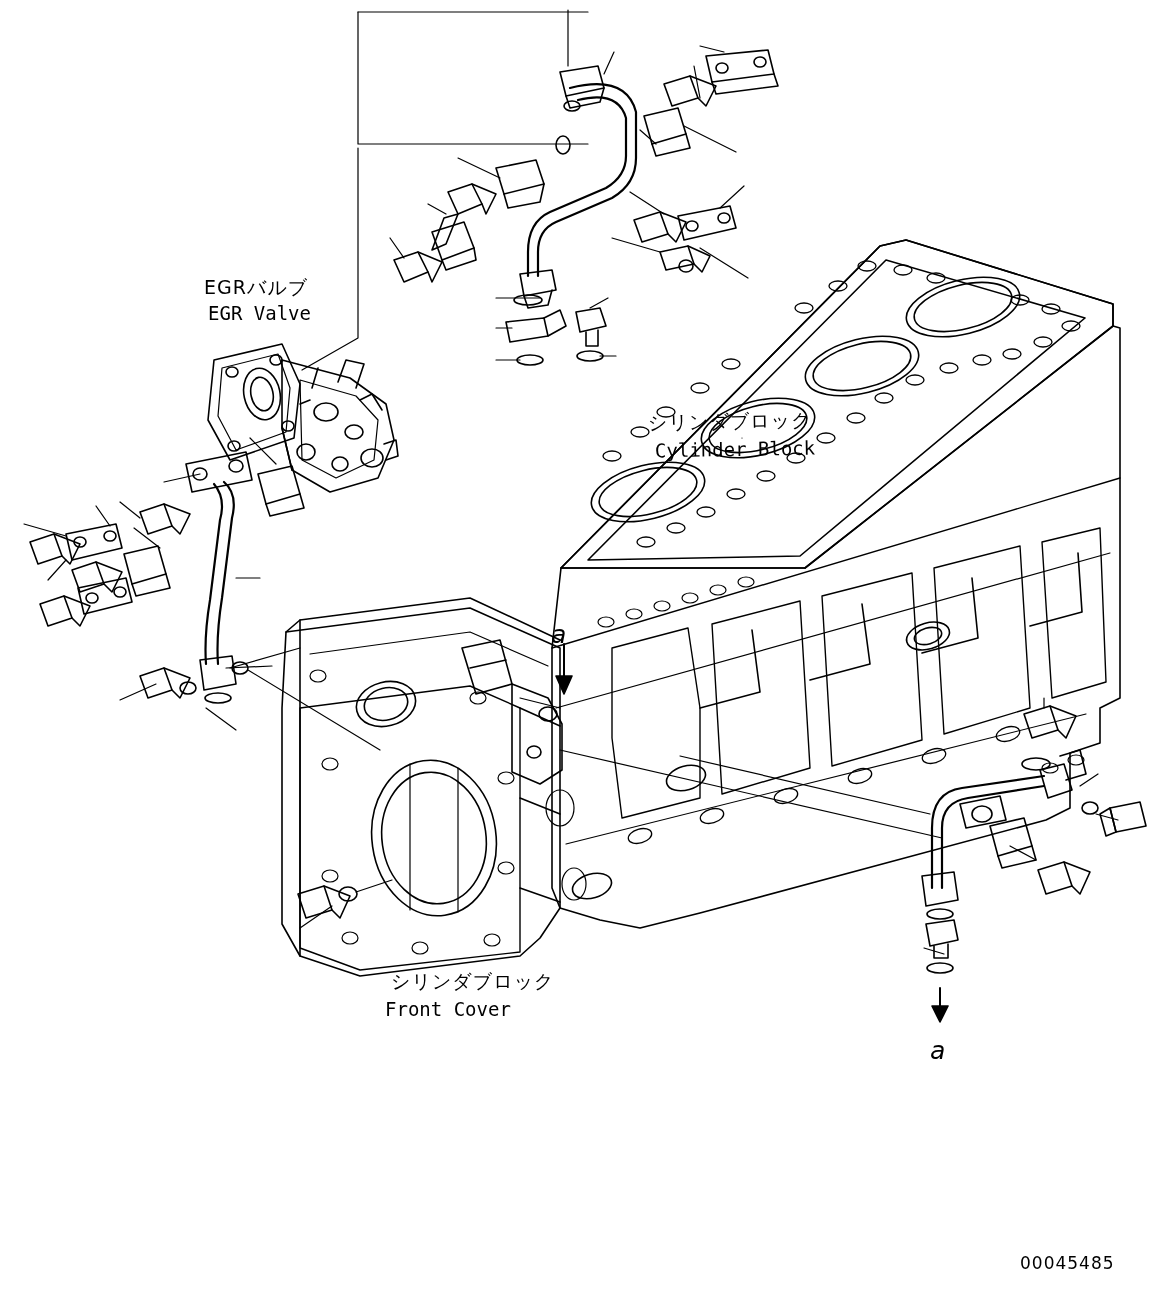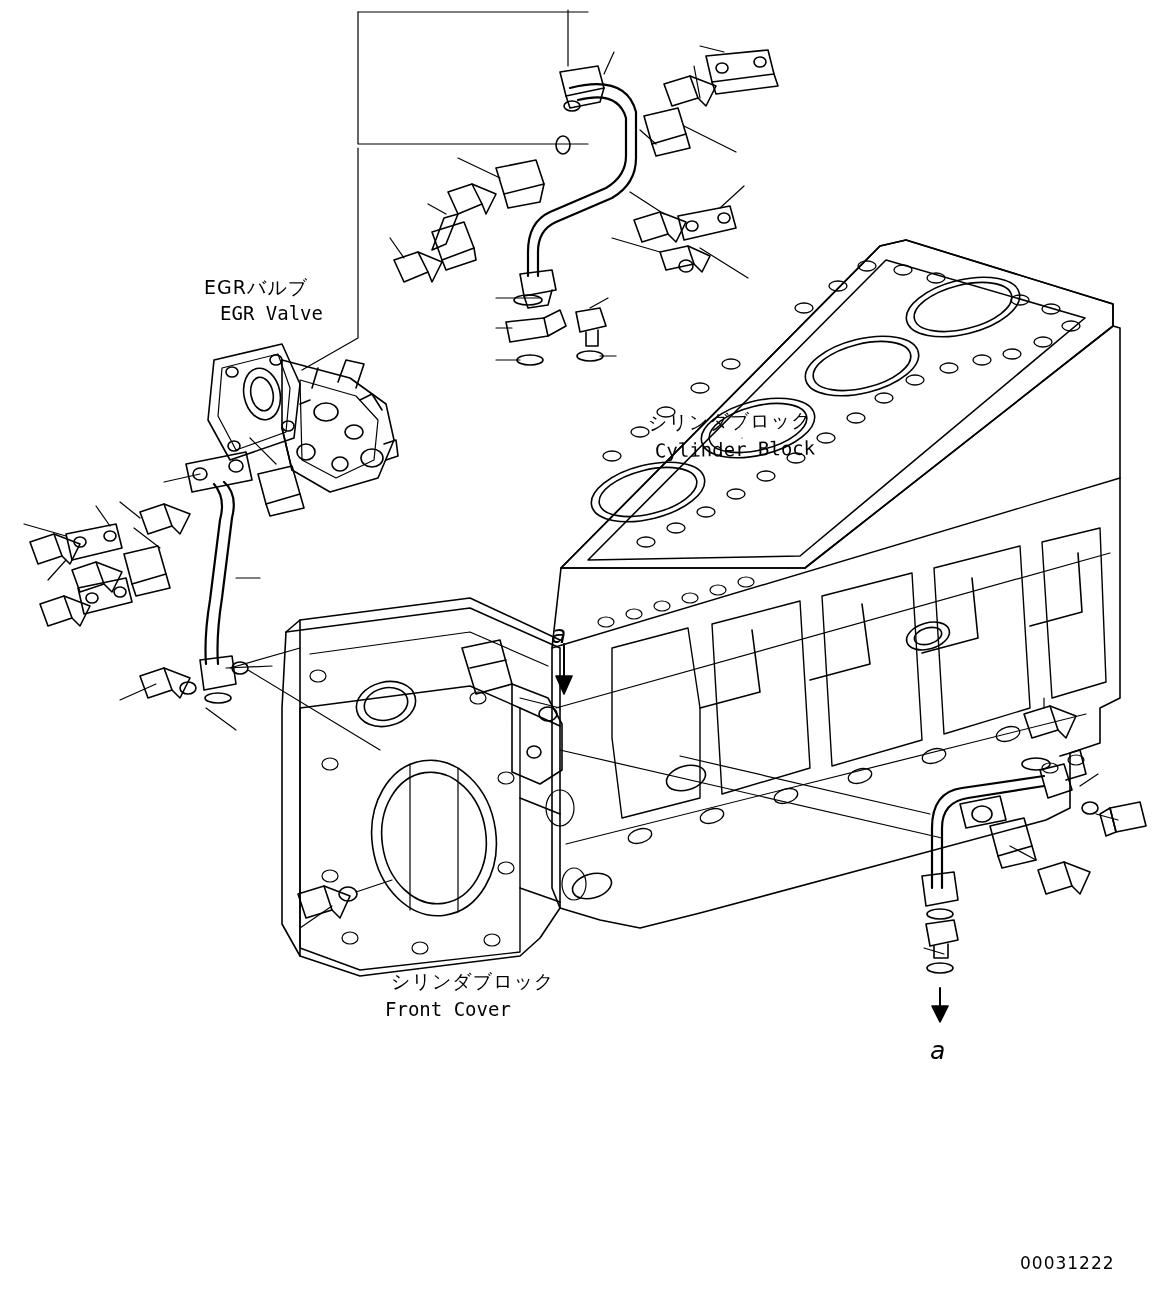--- a/index.html
+++ b/index.html
@@ -427,26 +427,26 @@
     <g>
       <path d="M564 636 L564 672" stroke-width="2"></path>
       <path d="M556 668 L564 686 L572 668 Z" fill="#000"></path>
       <path d="M940 980 L940 1002" stroke-width="2"></path>
       <path d="M932 998 L940 1014 L948 998 Z" fill="#000"></path>
     </g>
 
   </svg>
 
   <div class="lbl lbl-jp" style="left:204px; top:268px;">EGRバルブ</div>
-  <div class="lbl lbl-en" style="left:220px; top:294px;">EGR Valve</div>
+  <div class="lbl lbl-en" style="left:208px; top:294px;">EGR Valve</div>
 
   <div class="lbl lbl-jp" style="left:648px; top:402px; transform: rotate(-1deg);">シリンダブロック</div>
   <div class="lbl lbl-en" style="left:655px; top:430px; transform: rotate(-1deg);">Cylinder Block</div>
 
   <div class="lbl lbl-jp" style="left:391px; top:962px;">シリンダブロック</div>
   <div class="lbl lbl-en" style="left:385px; top:990px;">Front Cover</div>
 
   <div class="callout" style="left:551px; top:612px;">a</div>
   <div class="callout" style="left:930px; top:1028px;">a</div>
 
-  <div class="docnum" style="left:1020px; top:1245px;">00031222</div>
+  <div class="docnum" style="left:1020px; top:1245px;">00045485</div>
 
 </div>
 
 </body></html>

